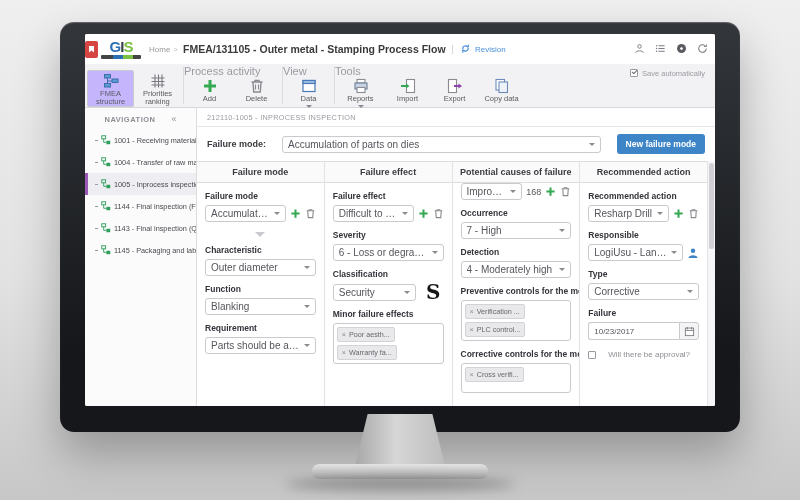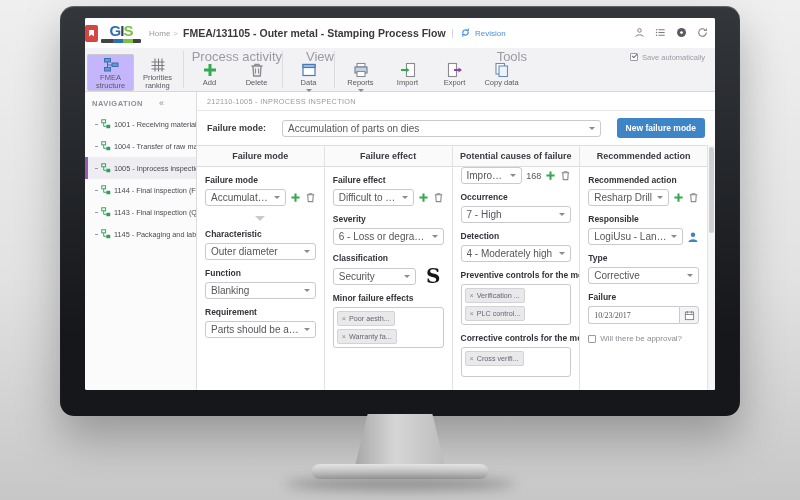--- a/index.html
+++ b/index.html
@@ -4,21 +4,21 @@
 <style>
   * { margin:0; padding:0; box-sizing:border-box; }
   html,body { width:800px; height:500px; overflow:hidden; }
   body {
     font-family:"Liberation Sans", sans-serif;
     background:linear-gradient(180deg,#efefef 0%,#e2e2e2 55%,#c7c7c7 100%);
     position:relative;
   }
 
   
-  .monitor { position:absolute; left:60px; top:6px; width:680px; height:410px;
+  .monitor { position:absolute; left:60px; top:22px; width:680px; height:410px;
     background:linear-gradient(180deg,#33363b,#15171a 80%);
     border-radius:14px; box-shadow:0 22px 45px rgba(0,0,0,.28), inset 0 1px 1px rgba(255,255,255,.25); }
   .screen { position:absolute; left:25px; top:12px; width:630px; height:372px;
     background:#fff; border-radius:2px; overflow:hidden; display:flex; flex-direction:column; }
   .stand-neck { position:absolute; left:355px; top:414px; width:90px; height:52px;
     background:linear-gradient(90deg,#a8a8a8,#d6d6d6 45%,#bdbdbd);
     clip-path:polygon(14% 0,86% 0,100% 100%,0 100%); }
   .stand-base { position:absolute; left:312px; top:464px; width:176px; height:15px;
     background:linear-gradient(180deg,#e3e3e3,#ababab); border-radius:8px/6px; }
   .floor-shadow { position:absolute; left:285px; top:478px; width:230px; height:12px;
@@ -36,37 +36,37 @@
   .crumb-sep { font-size:8px; color:#bbb; margin-right:5px; }
   .doc-title { font-size:10.5px; font-weight:bold; color:#3a3a3a; white-space:nowrap; }
   .pipe { color:#ccc; font-size:9px; margin:0 6px; }
   .revision { display:flex; align-items:center; gap:3px; color:#4a90d9; font-size:8px; }
   .hdr-right { margin-left:auto; display:flex; align-items:center; gap:9px; }
   .hicon { width:12px; height:12px; display:inline-flex; }
 
   
   .ribbon { height:44px; background:#f2f2f4; border-bottom:1px solid #d8d8dc; display:flex; align-items:stretch; flex:0 0 auto; }
   .rgroup { display:flex; flex-direction:column; }
-  .rgroup-label { height:11px; font-size:13px; color:#9a9aa2; text-align:right; padding-top:1px; }
+  .rgroup-label { height:11px; font-size:11px; color:#9a9aa2; text-align:left; padding-top:1px; }
   .rbtns { display:flex; flex:1; align-items:stretch; padding:0 2px; }
   .rbtn { width:47px; display:flex; flex-direction:column; align-items:center; padding-top:2px; gap:1px;
     font-size:7.5px; color:#5a5a60; text-align:center; border:1px solid transparent; border-radius:2px; cursor:default; line-height:8px; }
   .rbtn.selected { background:#c4b5fd; border-color:#c9c9d2; }
   .rbtn .caret { width:0; height:0; border-left:3px solid transparent; border-right:3px solid transparent; border-top:3px solid #8a8a90; margin-top:1px; }
   .rsep { width:1px; background:#dcdcdf; margin:3px 0; }
   .save-auto { margin-left:auto; display:flex; align-items:flex-start; padding:5px 10px 0 0; gap:4px; font-size:7.5px; color:#9a9aa2; }
   .cb { width:8px; height:8px; border:1px solid #9a9aa2; border-radius:1px; background:#fff; position:relative; flex:0 0 auto; }
   .cb.checked::after { content:""; position:absolute; left:1px; top:0px; width:4px; height:2px; border-left:1.5px solid #6d6d75; border-bottom:1.5px solid #6d6d75; transform:rotate(-45deg); }
 
   
   .app-body { flex:1; display:flex; overflow:hidden; }
 
   
   .nav { width:112px; flex:0 0 auto; background:#fbfbfc; border-right:1px solid #ddd; display:flex; flex-direction:column; }
-  .nav-head { display:flex; align-items:center; justify-content:flex-start; padding:6px 7px 5px;gap:16px; }
+  .nav-head { display:flex; align-items:center; justify-content:center; padding:6px 7px 5px;gap:16px; }
   .nav-title { font-size:7.5px; font-weight:bold; letter-spacing:.5px; color:#8d8d94; }
   .nav-collapse { font-size:9px; color:#8d8d94; }
   .nav-item { display:flex; align-items:center; gap:3px; padding:6px 4px 6px 7px; font-size:7.3px; color:#4a4a50;
     white-space:nowrap; overflow:hidden; border-left:3px solid transparent; }
   .nav-item.selected { background:#ededf2; border-left-color:#9b59b6; }
   .nav-dash { width:3px; height:1px; background:#9a9aa2; flex:0 0 auto; }
   .nav-ico { flex:0 0 auto; display:inline-flex; }
 
   
   .main { flex:1; display:flex; flex-direction:column; overflow:hidden; background:#fff; }
@@ -94,25 +94,25 @@
   .divider-chevron { margin:10px auto 2px; width:0; height:0; border-left:5px solid transparent; border-right:5px solid transparent; border-top:5px solid #c9c9ce; }
   .chipbox { border:1px solid #c9c9ce; border-radius:3px; min-height:30px; padding:3px; display:flex; flex-wrap:wrap; gap:3px; align-content:flex-start; }
   .chip { background:#e9e9ec; border:1px solid #d2d2d7; border-radius:2px; font-size:7.2px; color:#66666d;
     padding:2px 4px; display:inline-flex; align-items:center; gap:3px; white-space:nowrap; max-width:100%; overflow:hidden; }
   .chip-x { color:#8a8a90; }
   .rpn-head { display:flex; justify-content:space-between; align-items:baseline; }
   .rpn-val { font-size:9px; color:#55555c; flex:0 0 auto; }
   .s-symbol { font-family:"DejaVu Serif", serif; font-size:20px; font-weight:bold; color:#17171a; line-height:18px; padding:0 3px; }
   .class-row { display:flex; align-items:center; gap:7px; }
   .class-row .sel { flex:1; }
-  .date-row { display:flex;font-family:Liberation Serif, serif; }
+  .date-row { display:flex; }
   .date-input { flex:1; border:1px solid #c9c9ce; border-right:none; border-radius:3px 0 0 3px; height:18px;
     display:flex; align-items:center; padding:0 5px; font-size:8px; color:#55555c; }
   .date-btn { width:20px; border:1px solid #c9c9ce; border-radius:0 3px 3px 0; background:#f4f4f6; display:flex; align-items:center; justify-content:center; }
-  .approval { display:flex; align-items:center; gap:4px; margin-top:10px; font-size:8px; color:#8d8d94; }
+  .approval { display:flex; align-items:center; gap:12px; margin-top:10px; font-size:8px; color:#8d8d94; }
 
   .vscroll { width:8px; flex:0 0 auto; background:#f6f6f8; border-left:1px solid #e2e2e6; position:relative; }
   .vthumb { position:absolute; top:2px; left:1px; width:5px; height:86px; background:#cfcfd4; border-radius:3px; }
 </style>
 </head>
 <body>
 
 <div class="monitor">
   <div class="screen">
 

